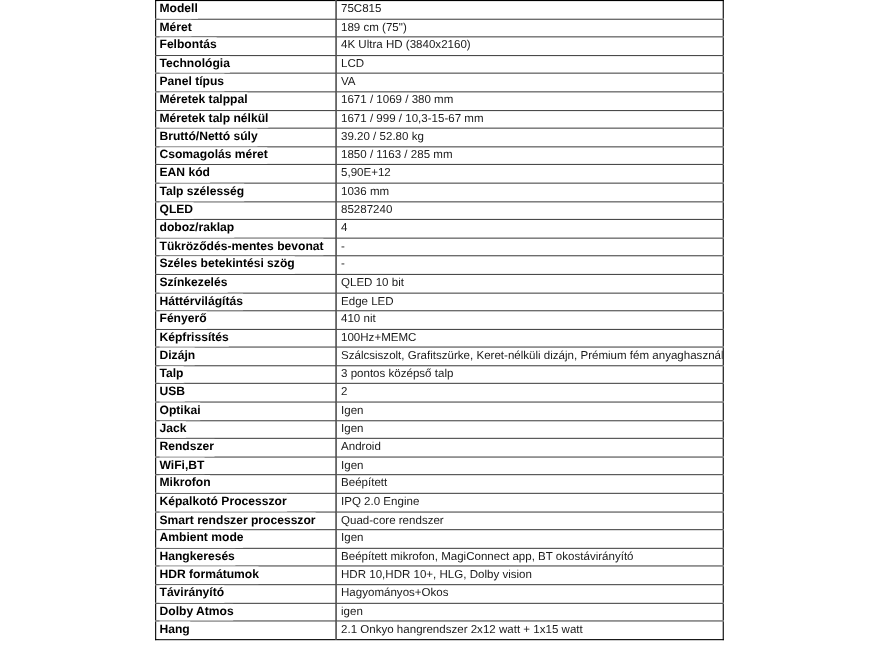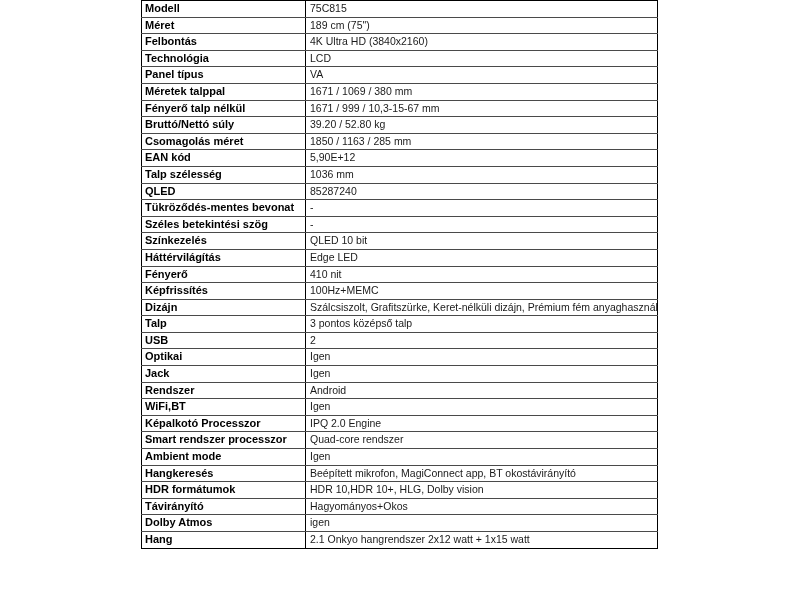--- a/index.html
+++ b/index.html
@@ -97,21 +97,21 @@
         </tr>
         <tr>
           <td class="label"><span class="lbl">Panel típus</span></td>
           <td class="value">VA</td>
         </tr>
         <tr>
           <td class="label"><span class="lbl">Méretek talppal</span></td>
           <td class="value">1671 / 1069 / 380 mm</td>
         </tr>
         <tr>
-          <td class="label"><span class="lbl">Fényerő talp nélkül</span></td>
+          <td class="label"><span class="lbl">Méretek talp nélkül</span></td>
           <td class="value">1671 / 999 / 10,3-15-67 mm</td>
         </tr>
         <tr>
           <td class="label"><span class="lbl">Bruttó/Nettó súly</span></td>
           <td class="value">39.20 / 52.80 kg</td>
         </tr>
         <tr>
           <td class="label"><span class="lbl">Csomagolás méret</span></td>
           <td class="value">1850 / 1163 / 285 mm</td>
         </tr>
@@ -121,20 +121,24 @@
         </tr>
         <tr>
           <td class="label"><span class="lbl">Talp szélesség</span></td>
           <td class="value">1036 mm</td>
         </tr>
         <tr>
           <td class="label"><span class="lbl">QLED</span></td>
           <td class="value">85287240</td>
         </tr>
         <tr>
+          <td class="label"><span class="lbl">doboz/raklap</span></td>
+          <td class="value">4</td>
+        </tr>
+        <tr>
           <td class="label"><span class="lbl">Tükröződés-mentes bevonat</span></td>
           <td class="value">-</td>
         </tr>
         <tr>
           <td class="label"><span class="lbl">Széles betekintési szög</span></td>
           <td class="value">-</td>
         </tr>
         <tr>
           <td class="label"><span class="lbl">Színkezelés</span></td>
           <td class="value">QLED 10 bit</td>
@@ -171,20 +175,24 @@
           <td class="label"><span class="lbl">Jack</span></td>
           <td class="value">Igen</td>
         </tr>
         <tr>
           <td class="label"><span class="lbl">Rendszer</span></td>
           <td class="value">Android</td>
         </tr>
         <tr>
           <td class="label"><span class="lbl">WiFi,BT</span></td>
           <td class="value">Igen</td>
+        </tr>
+        <tr>
+          <td class="label"><span class="lbl">Mikrofon</span></td>
+          <td class="value">Beépített</td>
         </tr>
         <tr>
           <td class="label"><span class="lbl">Képalkotó Processzor</span></td>
           <td class="value">IPQ 2.0 Engine</td>
         </tr>
         <tr>
           <td class="label"><span class="lbl">Smart rendszer processzor</span></td>
           <td class="value">Quad-core rendszer</td>
         </tr>
         <tr>

